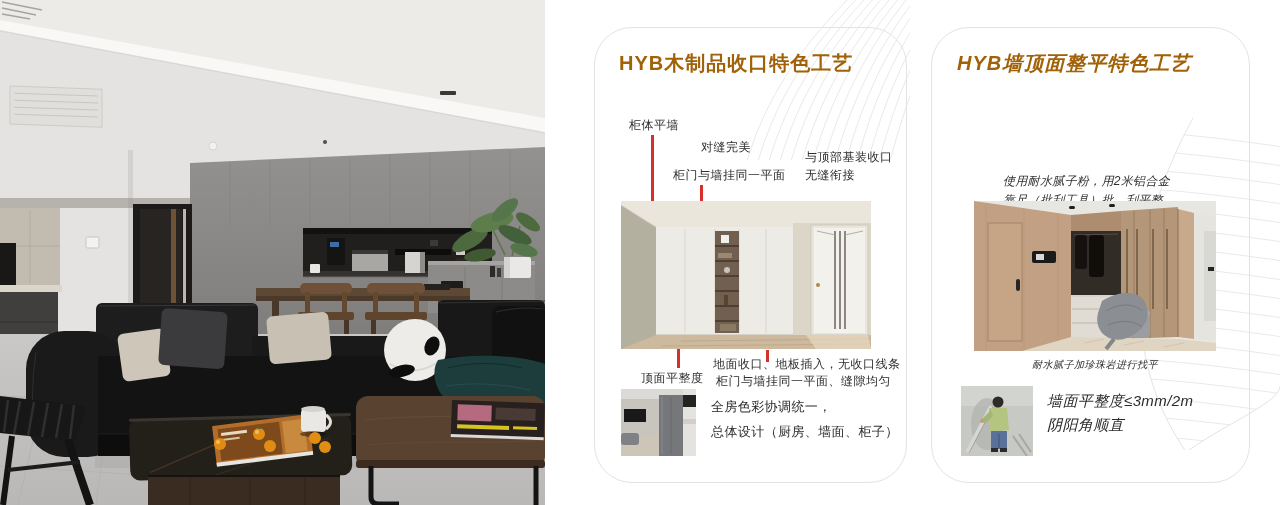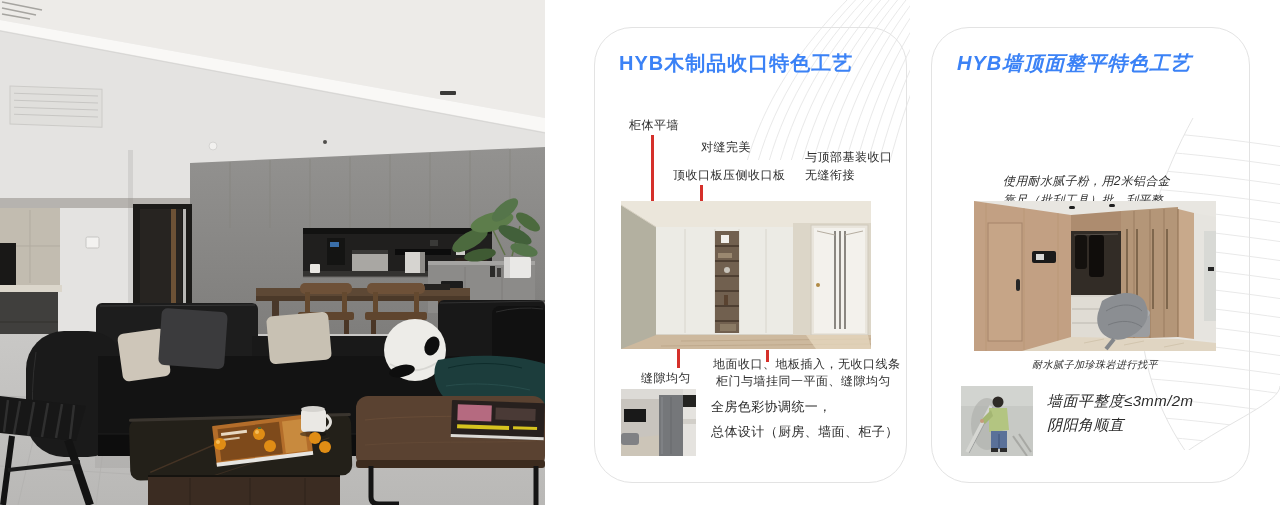--- a/index.html
+++ b/index.html
@@ -6,21 +6,21 @@
   .canvas{position:relative;width:1280px;height:505px;background:#fff;overflow:hidden;
           font-family:"Liberation Sans","DejaVu Sans",sans-serif;}
   .abs{position:absolute;}
   svg{display:block;}
   .pattern{position:absolute;z-index:1;pointer-events:none;}
   .photo-main{position:absolute;left:0;top:0;z-index:1;}
   .card{position:absolute;top:27px;height:454px;border:1.5px solid #e3e3e3;border-radius:38px;
         background:transparent;z-index:2;}
   .card1{left:594px;width:311px;}
   .card2{left:931px;width:317px;font-style:italic;}
-  .card-title{position:absolute;font-size:20px;font-weight:bold;color:#3b82f6;letter-spacing:1px;white-space:nowrap;}
+  .card-title{position:absolute;font-size:20px;font-weight:bold;color:#a16207;letter-spacing:1px;white-space:nowrap;}
   .label{position:absolute;font-size:12px;color:#2e2e2e;letter-spacing:.5px;white-space:nowrap;}
   .body12{position:absolute;font-size:12px;color:#2e2e2e;letter-spacing:.3px;line-height:19px;white-space:nowrap;}
   .body13{position:absolute;font-size:13px;color:#2b2b2b;letter-spacing:.4px;white-space:nowrap;}
   .redline{position:absolute;width:2.5px;background:#d5302a;}
   .caption{position:absolute;font-size:10px;color:#2b2b2b;text-align:center;letter-spacing:.5px;}
   .metrics{position:absolute;font-size:15px;color:#2b2b2b;line-height:24px;letter-spacing:.4px;white-space:nowrap;}
 </style>
 </head>
 <body>
 
@@ -326,21 +326,21 @@
       </g>
     <path d="M65,0 C5,110 -12,232 58,334" fill="none" stroke="#e4e4e4"></path>
     <path d="M58,334 C104,302 152,284 152,268" fill="none" stroke="#e4e4e4"></path>
   </svg>
 
   <section class="card card1">
     <h2 class="card-title" style="left:24px;top:22px;margin:0;">HYB木制品收口特色工艺</h2>
 
     <span class="label" style="left:34px;top:89px;">柜体平墙</span>
     <span class="label" style="left:106px;top:111px;">对缝完美</span>
-    <span class="label" style="left:78px;top:139px;">顶收口板压侧收口板</span>
+    <span class="label" style="left:78px;top:139px;">柜门与墙挂同一平面</span>
     <span class="label" style="left:210px;top:121px;font-family:Liberation Mono, monospace;">与顶部基装收口</span>
     <span class="label" style="left:210px;top:139px;">无缝衔接</span>
 
     <div class="redline" style="left:56px;top:107px;height:110px;"></div>
     <div class="redline" style="left:105px;top:157px;height:38px;"></div>
     <div class="redline" style="left:82px;top:314px;height:26px;"></div>
     <div class="redline" style="left:171px;top:322px;height:12px;"></div>
 
     <svg class="abs" style="left:26px;top:173px;" width="250" height="148" viewBox="0 0 250 148">
       <rect width="250" height="148" fill="#ddd7c9"></rect>
@@ -385,21 +385,21 @@
       <circle cx="197" cy="84" r="2" fill="#b08a45"></circle>
 
       <polygon points="0,148 35,134 250,134 250,148" fill="#cdb99e"></polygon>
       <g stroke="#bfa98c">
           <line x1="60" y1="140" x2="250" y2="138"></line>
           <line x1="40" y1="145" x2="250" y2="143"></line>
         </g>
       <polygon points="185,134 247,134 250,148 195,148" fill="#e6d8bf" opacity="0.75"></polygon>
     </svg>
 
-    <span class="label" style="left:46px;top:342px;">缝隙均匀</span>
+    <span class="label" style="left:46px;top:342px;">顶面平整度</span>
     <span class="label" style="left:118px;top:328px;">地面收口、地板插入，无收口线条</span>
     <span class="label" style="left:121px;top:345px;">柜门与墙挂同一平面、缝隙均匀</span>
 
     <svg class="abs" style="left:26px;top:361px;" width="75" height="67" viewBox="0 0 75 67">
       <rect width="75" height="67" fill="#dcdad6"></rect>
       <rect x="0" y="10" width="40" height="40" fill="#c8c4be"></rect>
       <rect x="3" y="20" width="22" height="13" fill="#191919"></rect>
       <polygon points="0,50 40,46 40,67 0,67" fill="#ccc5b8"></polygon>
       <rect x="0" y="44" width="18" height="12" rx="3" fill="#808184"></rect>
       <rect x="38" y="6" width="24" height="61" fill="#75777a"></rect>

